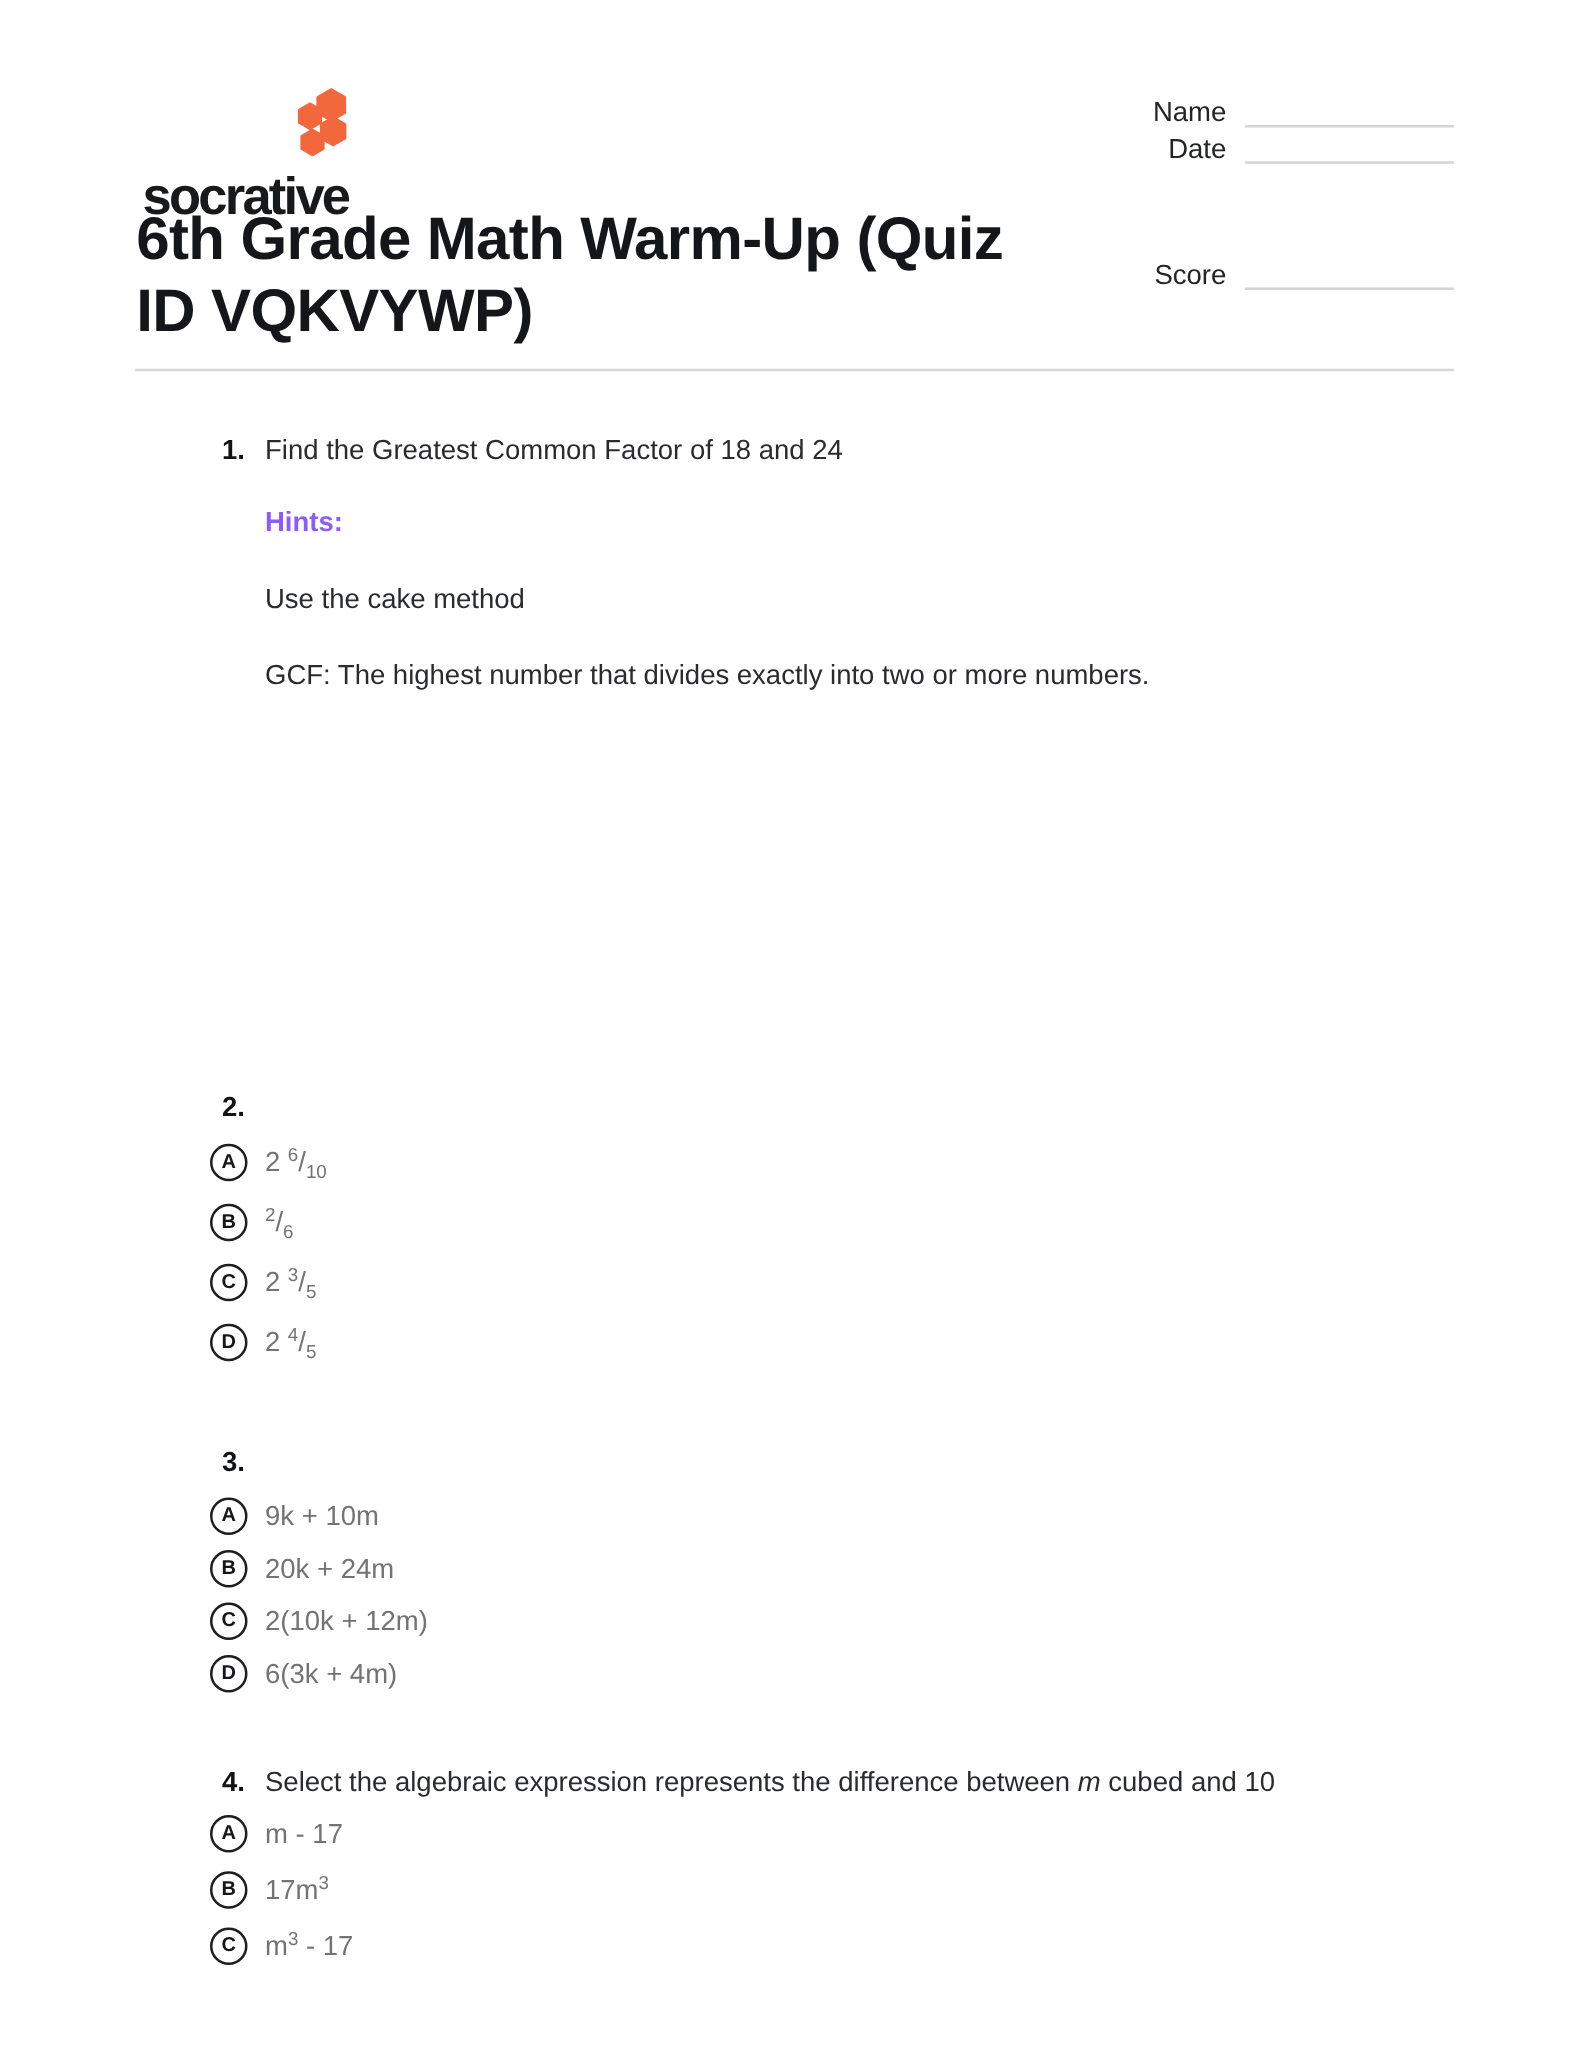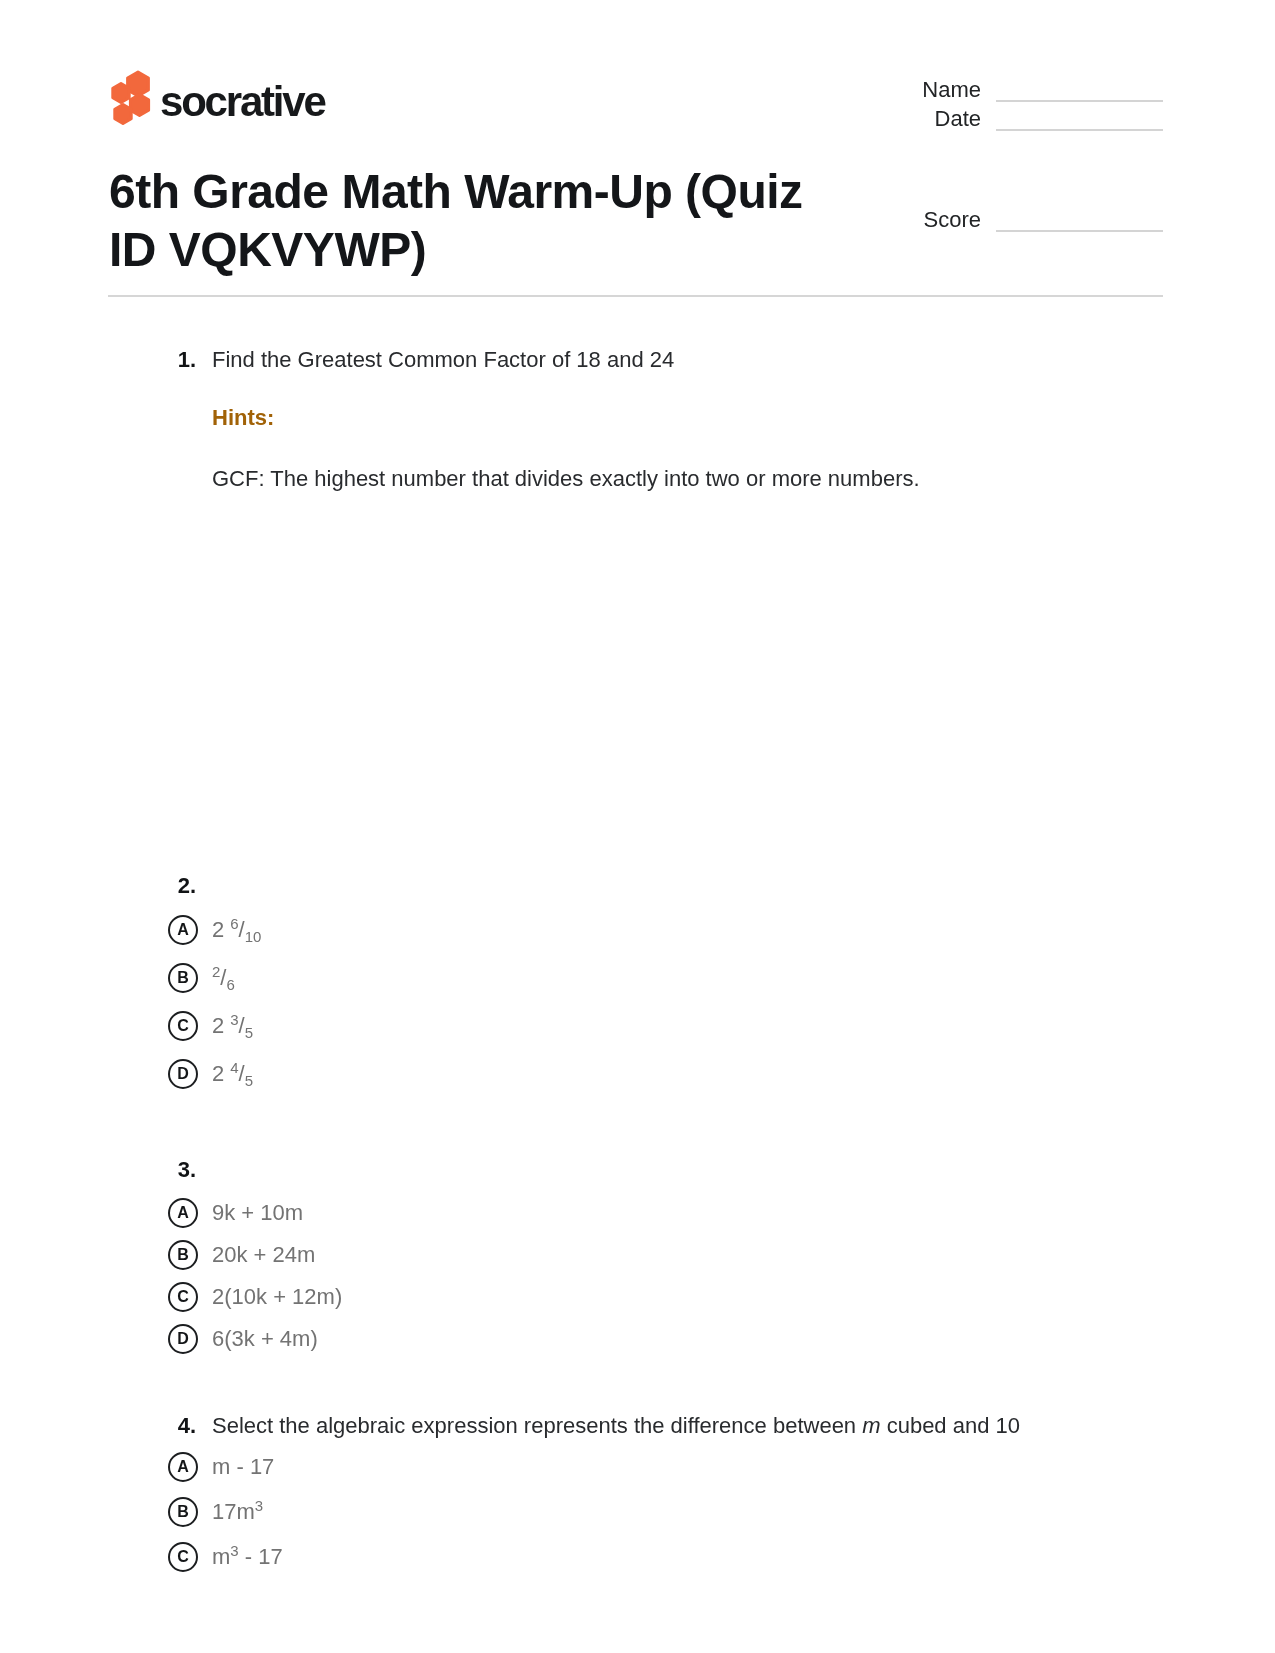--- a/index.html
+++ b/index.html
@@ -7,21 +7,21 @@
     position: relative;
     width: 1275px;
     height: 1653px;
     background: #ffffff;
     font-family: "Liberation Sans", sans-serif;
     color: #292b2e;
     overflow: hidden;
   }
 
   
-  .logo { position: absolute; left: 106px; top: 68px; display: flex; align-items: center; }
+  .logo { position: absolute; left: 106px; top: 68px; display: flex; align-items: flex-end; flex-direction: column; }
   .logo svg { display: block; }
   .logo-text {
     margin-left: 8px;
     margin-top: 10px;
     font-size: 42px;
     line-height: 42px;
     font-weight: 700;
     letter-spacing: -2.2px;
     color: #17191b;
   }
@@ -93,21 +93,21 @@
     line-height: 28px;
     color: #292b2e;
   }
   .q-text i { font-style: italic; }
 
   .hints-label {
     margin: 30px 0 0 46px;
     font-weight: 700;
     font-size: 22px;
     line-height: 28px;
-    color: #a16207;
+    color: #8b5cf6;
   }
   .hint {
     margin: 33px 0 0 46px;
     font-size: 22px;
     line-height: 28px;
   }
 
   .options { margin-left: 2px; }
   .option { display: flex; align-items: center; height: 36px; }
   .bubble {
@@ -176,20 +176,21 @@
   <h1 class="title">6th Grade Math Warm-Up (Quiz ID VQKVYWP)</h1>
 
   <div class="divider"></div>
 
   <section class="question q1">
     <div class="q-row">
       <span class="q-num">1.</span>
       <p class="q-text">Find the Greatest Common Factor of 18 and 24</p>
     </div>
     <p class="hints-label">Hints:</p>
+    <p class="hint">Use the cake method</p>
     <p class="hint">GCF: The highest number that divides exactly into two or more numbers.</p>
   </section>
 
   <section class="question q2">
     <div class="q-row">
       <span class="q-num">2.</span>
     </div>
     <div class="options">
       <div class="option">
         <span class="bubble">

